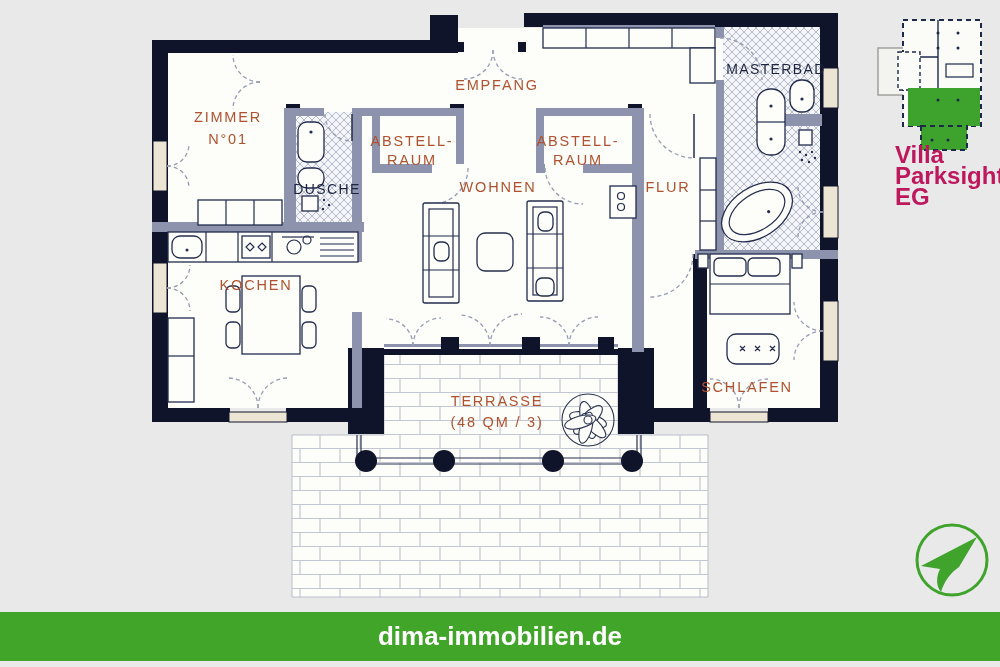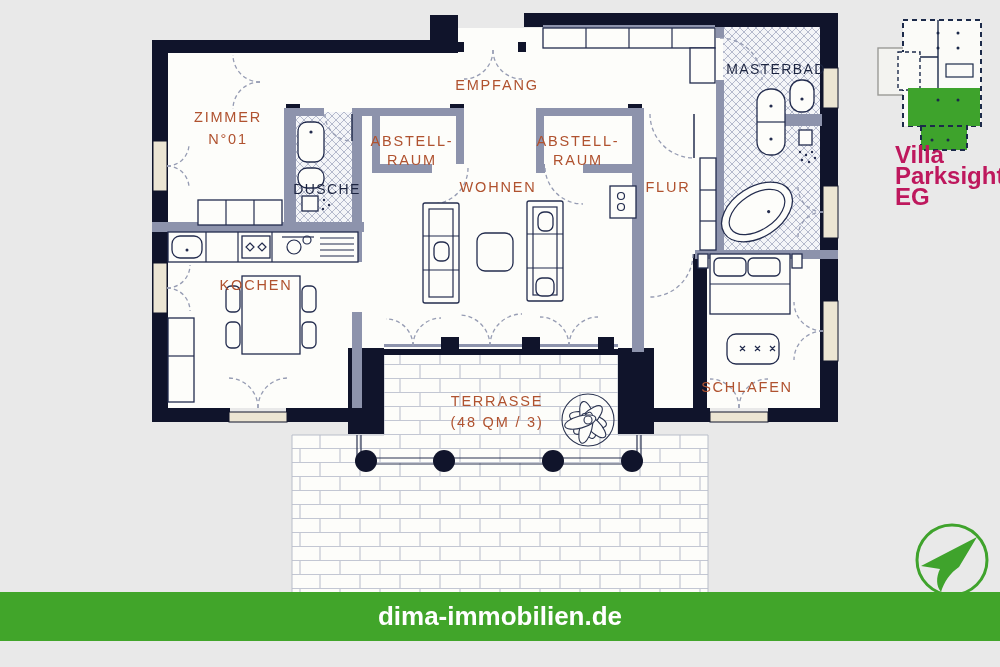--- a/index.html
+++ b/index.html
@@ -16,21 +16,21 @@
   .furn{fill:#fdfdfa;stroke:#232c4e;stroke-width:1.3;}
   .furnline{fill:none;stroke:#232c4e;stroke-width:1.2;}
   .doorarc{fill:none;stroke:#969cb3;stroke-width:1.3;stroke-dasharray:4 3;}
   .leaf{stroke:#232c4e;stroke-width:1.5;}
   #sidebar-title{
     position:absolute;left:895px;top:144px;width:88px;
     font-size:24px;font-weight:bold;color:#be185d;line-height:21px;
   }
   #footer-white{position:absolute;left:0;top:612px;width:1000px;height:6px;background:#ffffff;}
   #footer-bar{
-    position:absolute;left:0;top:592px;width:1000px;height:49px;background:#41a52a;
+    position:absolute;left:0;top:612px;width:1000px;height:49px;background:#41a52a;
     display:flex;align-items:center;justify-content:center;
     color:#ffffff;font-size:26px;font-weight:600;
   }
 </style>
 </head>
 <body>
 
 
 
 <svg id="plan" width="1000" height="667" viewBox="0 0 1000 667" xmlns="http://www.w3.org/2000/svg">

